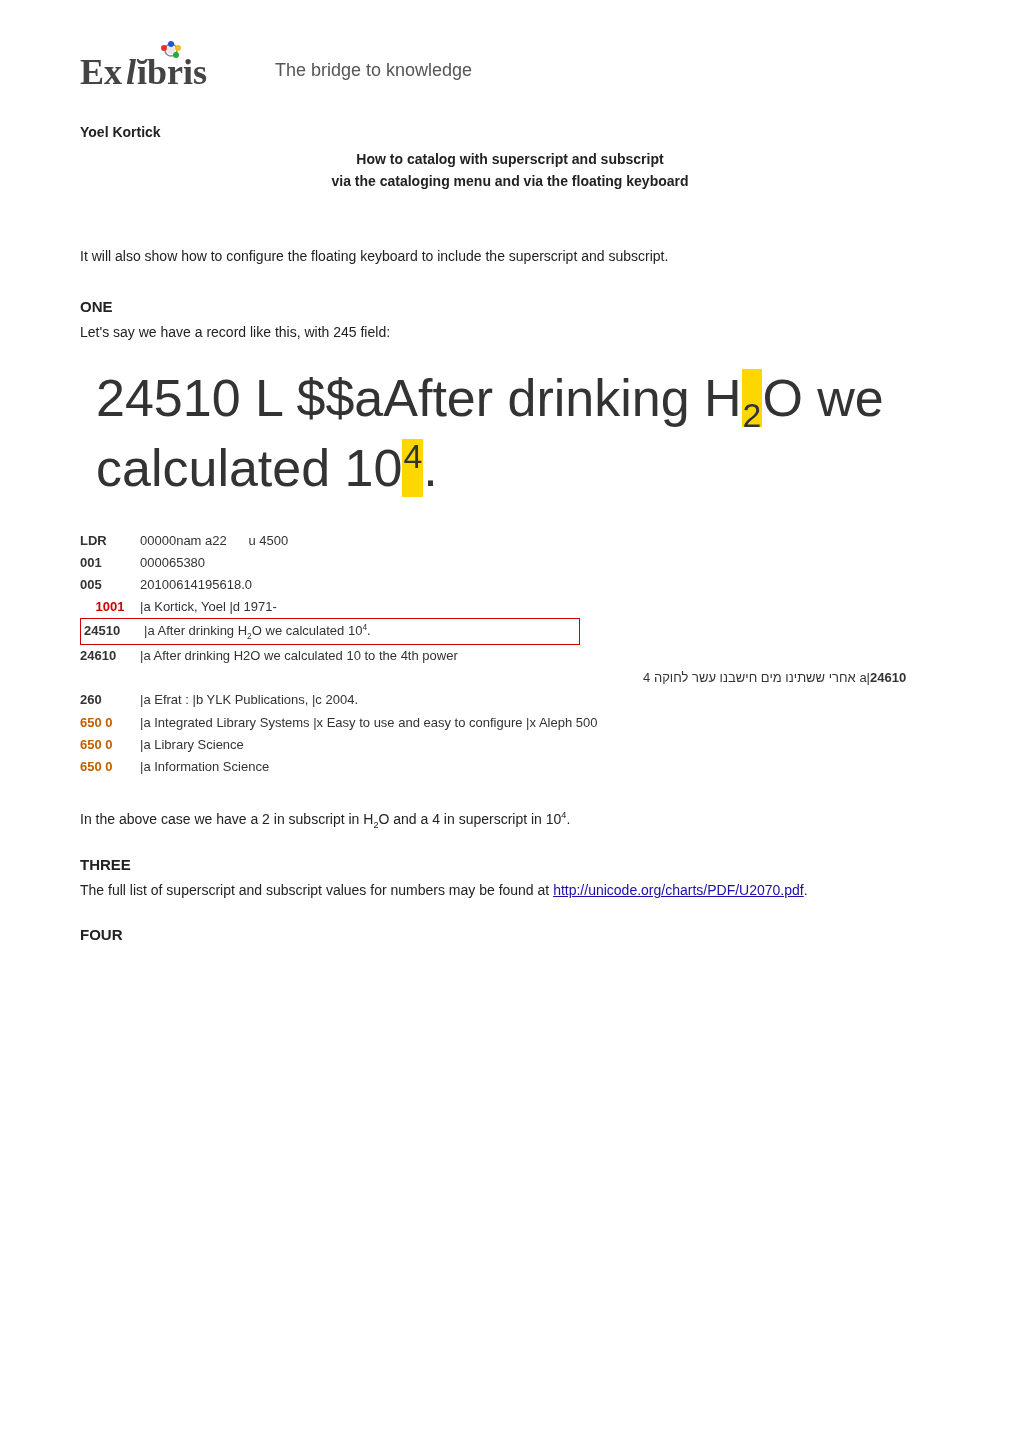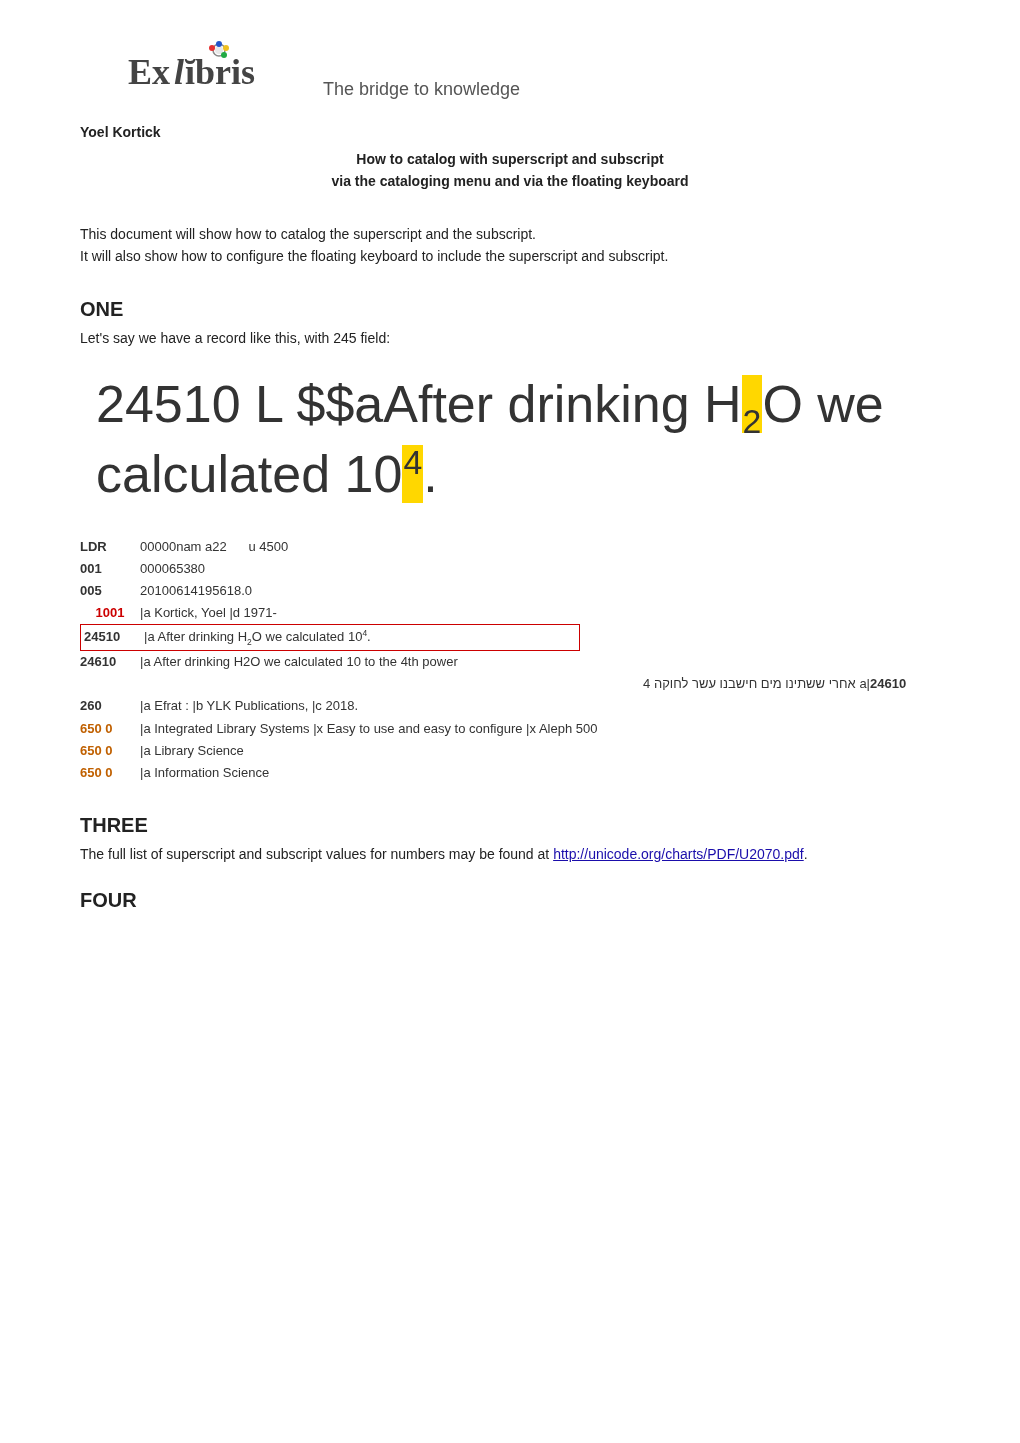--- a/index.html
+++ b/index.html
@@ -26,22 +26,21 @@
     }
     .logo-tagline {
       font-size: 18px;
       color: #555;
       margin-left: 10px;
     }
 
     
     .logo-wrapper {
       display: flex;
-      align-items: flex-end;
-      margin-left: 48px;
+      align-items: center;
     }
 
     .author-name {
       font-weight: bold;
       font-size: 14px;
       margin-bottom: 8px;
     }
 
     .doc-title {
       text-align: center;
@@ -52,21 +51,21 @@
     }
 
     .intro-text {
       font-size: 14px;
       line-height: 1.6;
       margin-bottom: 30px;
     }
 
     .section-heading {
       font-weight: bold;
-      font-size: 20px;
+      font-size: 15px;
       margin-bottom: 6px;
     }
 
     .section-text {
       font-size: 14px;
       line-height: 1.6;
       margin-bottom: 20px;
     }
 
     
@@ -155,21 +154,21 @@
 </div>
 
 <div class="author-name">Yoel Kortick</div>
 
 <div class="doc-title">
   <span>How to catalog with superscript and subscript</span><br>
   <span>via the cataloging menu and via the floating keyboard</span>
 </div>
 
 <div class="intro-text">
-  <span>This document will show how to catalog the superscript and the subscript.</span><br>
+  <br>
   <span>It will also show how to configure the floating keyboard to include the superscript and subscript.</span>
 </div>
 
 <div class="section-block">
   <div class="section-heading">ONE</div>
   <div class="section-text">Let's say we have a record like this, with 245 field:</div>
 </div>
 
 <div class="display-field">
   <span>24510 L $$aAfter drinking H<span class="highlight-yellow"><sub>2</sub></span>O we calculated 10<span class="highlight-yellow"><sup>4</sup></span>.</span>
@@ -210,41 +209,44 @@
     <span class="marc-value">|a After drinking H2O we calculated 10 to the 4th power</span>
   </div>
 
   <div class="marc-row" style="direction: rtl; justify-content: flex-start; font-family: Arial, sans-serif;">
     <span class="marc-tag" style="direction:ltr; margin-left:0; margin-right:10px;">24610</span>
     <span class="marc-value">|a אחרי ששתינו מים חישבנו עשר לחוקה 4</span>
   </div>
 
   <div class="marc-row">
     <span class="marc-tag">260</span>
-    <span class="marc-value">|a Efrat : |b YLK Publications, |c 2018.</span>
+    <span class="marc-value">|a Efrat : |b YLK Publications, |c 2004.</span>
   </div>
 
   <div class="marc-row">
     <span class="marc-tag orange" style="color:#c06000;">650 0</span>
     <span class="marc-value">|a Integrated Library Systems |x Easy to use and easy to configure |x Aleph 500</span>
   </div>
 
   <div class="marc-row">
     <span class="marc-tag orange" style="color:#c06000;">650 0</span>
     <span class="marc-value">|a Library Science</span>
   </div>
 
   <div class="marc-row">
     <span class="marc-tag orange" style="color:#c06000;">650 0</span>
     <span class="marc-value">|a Information Science</span>
   </div>
 
 </div>
 
 <div class="section-block">
+  <div class="section-text">
+    In the above case we have a 2 in subscript in H<sub>2</sub>O and a 4 in superscript in 10<sup>4</sup>.
+  </div>
 </div>
 
 <div class="section-block">
   <div class="section-heading">THREE</div>
   <div class="section-text">
     <span>The full list of superscript and subscript values for numbers may be found at </span><a class="link-style">http://unicode.org/charts/PDF/U2070.pdf</a><span>.</span>
   </div>
 </div>
 
 <div class="section-block">

